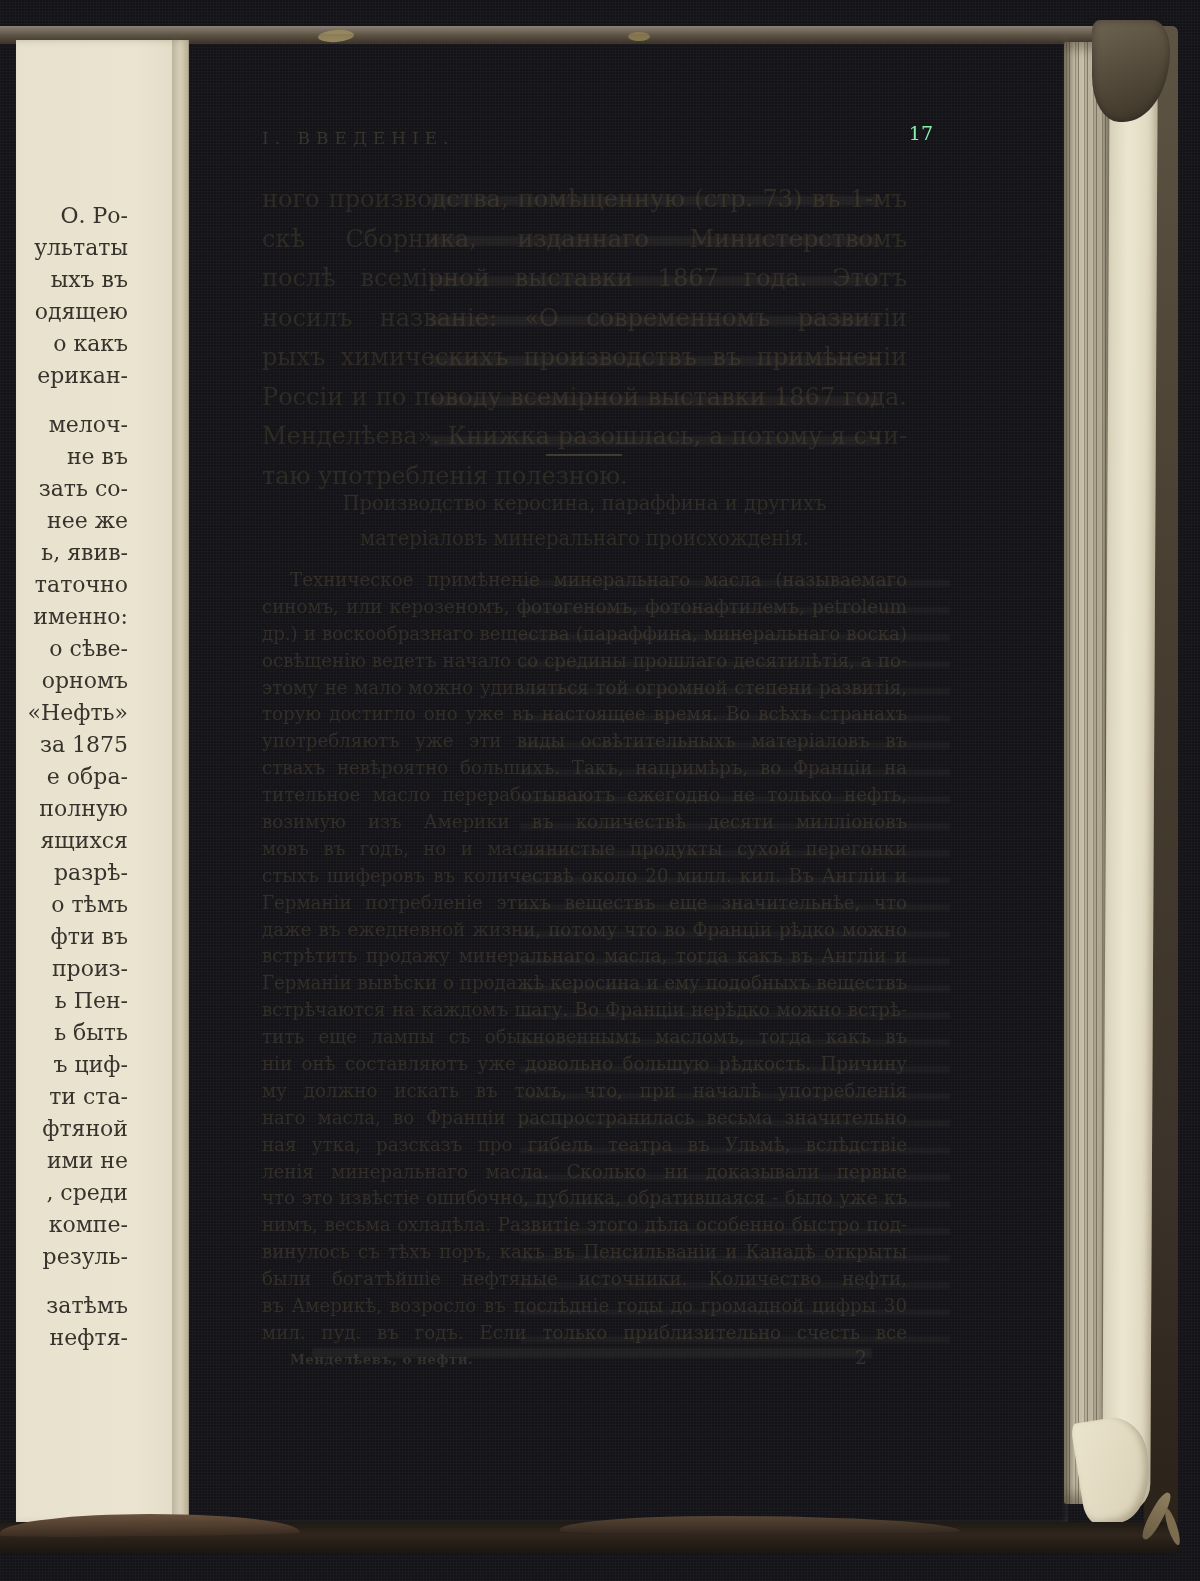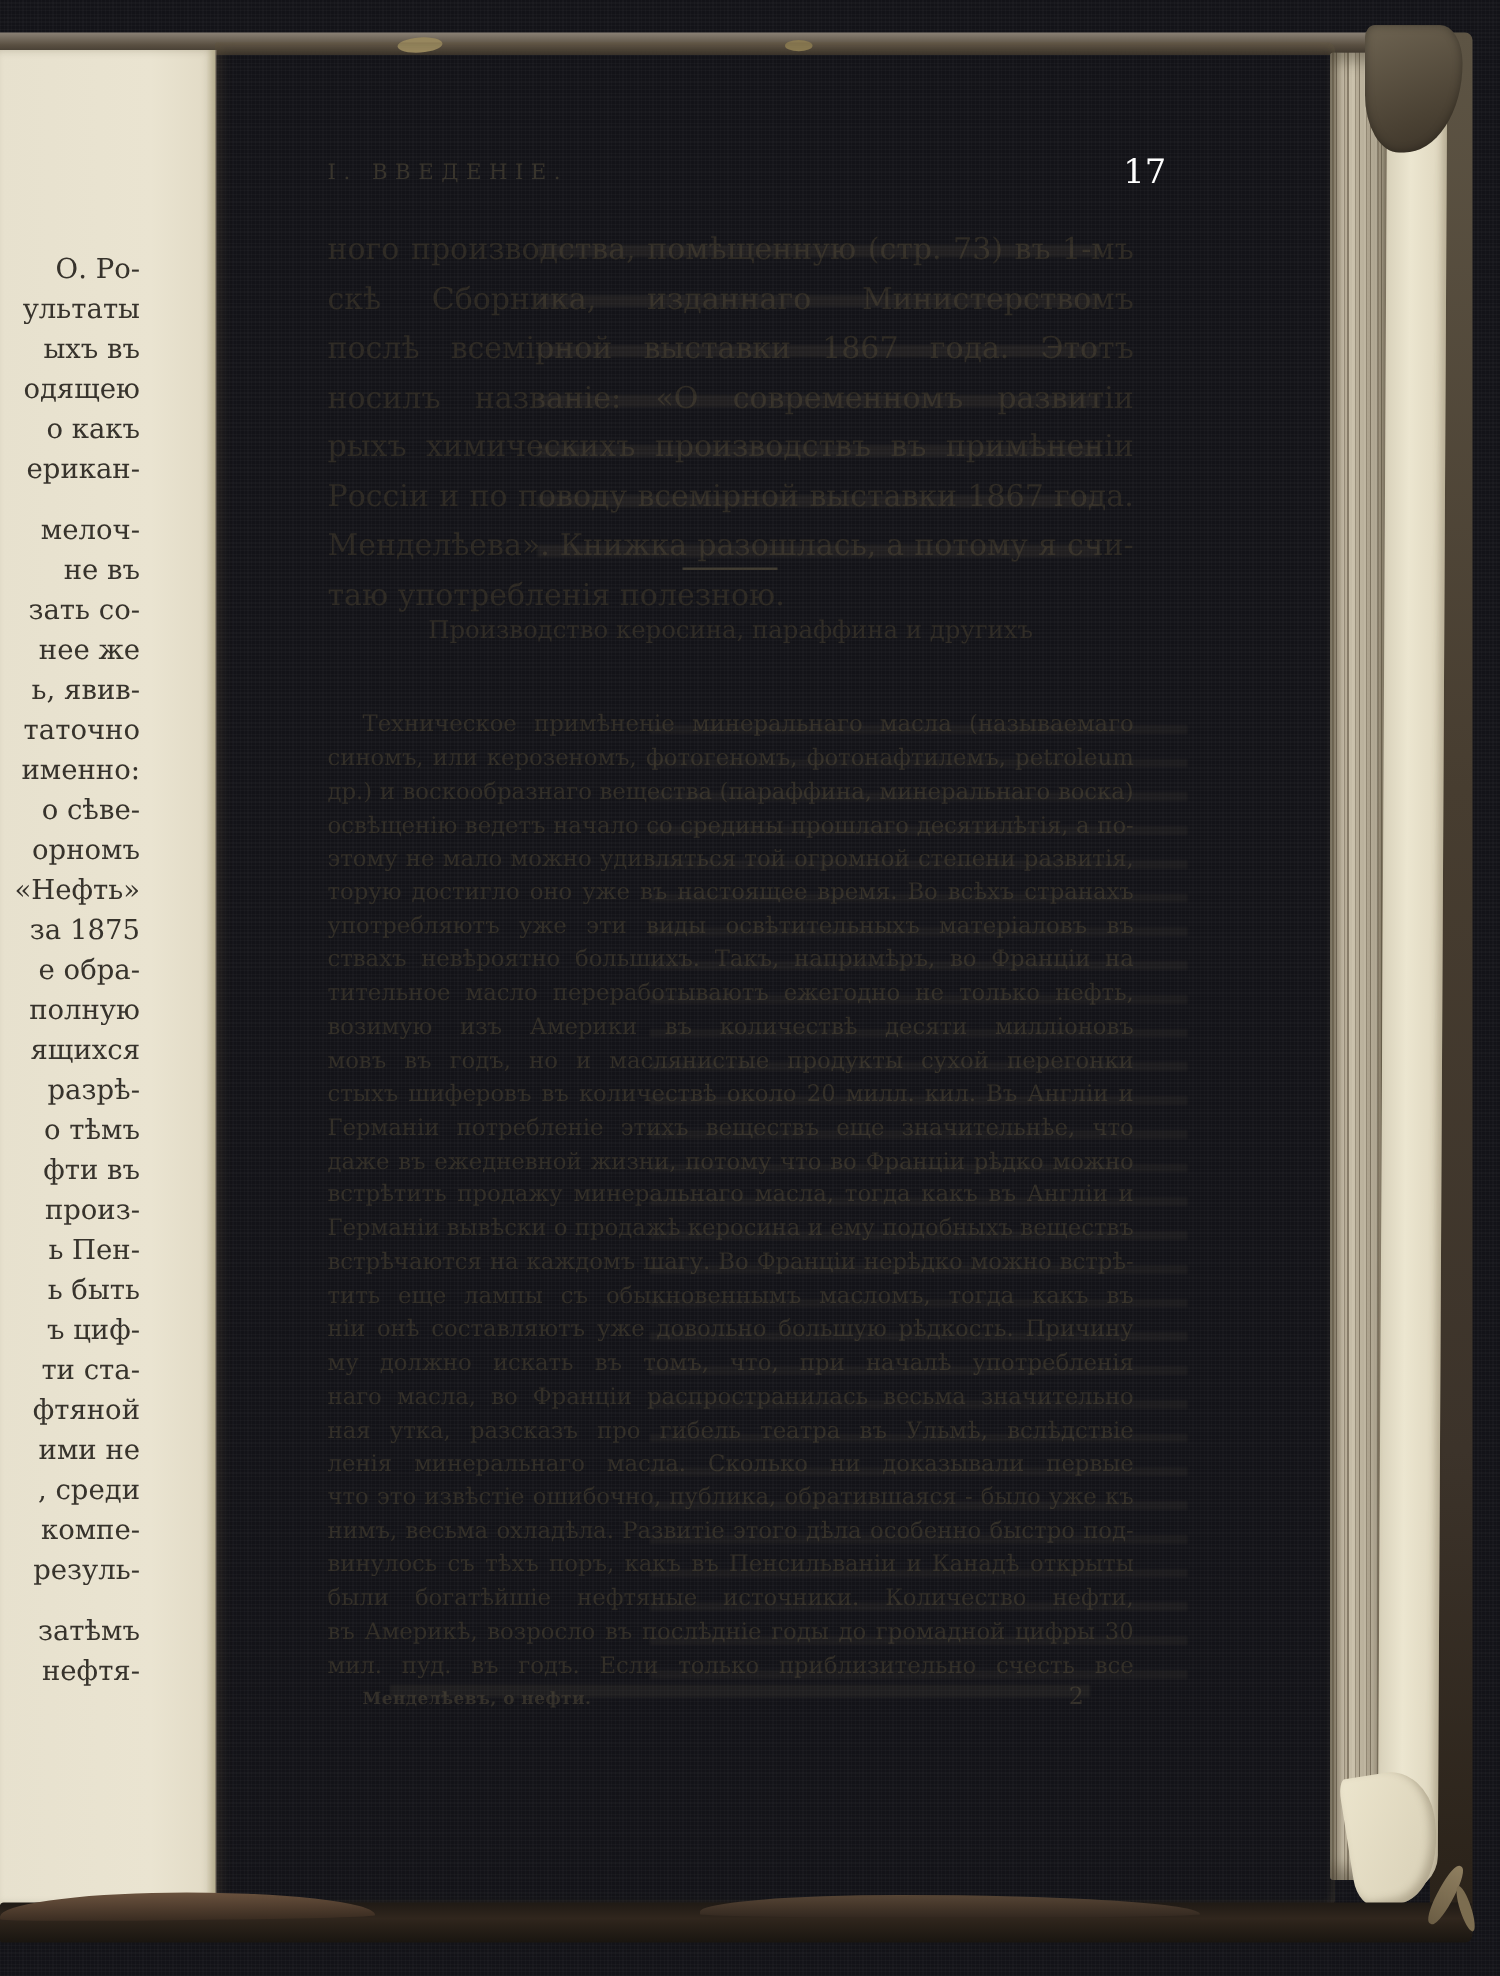--- a/index.html
+++ b/index.html
@@ -28,39 +28,39 @@
     border-radius:3px 3px 6px 2px;}
   .leather{position:absolute;}
   .leather.h1{left:0;top:1514px;width:300px;height:22px;
     background:linear-gradient(180deg,#6a523e,#3a2c21);
     border-radius:45% 55% 40% 40%/80% 90% 10% 10%;transform:rotate(-0.6deg);}
   .leather.h2{left:560px;top:1516px;width:400px;height:18px;opacity:.9;
     background:linear-gradient(180deg,#5d4a38,#332820);
     border-radius:40% 60% 40% 40%/75% 85% 15% 15%;}
 
   
-  .facing-page{position:absolute;left:0;top:40px;width:172px;height:1484px;
+  .facing-page{position:absolute;left:16px;top:40px;width:172px;height:1484px;
     background:linear-gradient(90deg,#e7e1ce,#eae4d1 70%,#e2dbc6 96%,#d6cead);
     border-right:1px solid rgba(70,60,45,.45);
     box-shadow:inset -4px 0 7px rgba(95,82,58,.28);
     overflow:hidden;}
   .frags{position:absolute;right:60px;top:160px;width:170px;text-align:right;
     font-size:22px;line-height:32px;color:#37332c;white-space:nowrap;}
   .frag-line{min-height:32px;max-height:32px;overflow:hidden;}
   .frag-line.gap{min-height:17px;max-height:17px;height:17px;}
 
   
   .main-page{position:absolute;left:172px;top:34px;width:896px;height:1490px;
     background:linear-gradient(90deg,#d9d2bd 0,#e7e1ce 16px,#ece6d4 70px,#ebe5d2 75%,#e5decا 0),
     linear-gradient(90deg,#d9d2bd 0,#e7e1ce 16px,#ece6d4 70px,#ebe5d2 75%,#e5deca 92%,#dcd4bf);
     box-shadow:inset 5px 0 9px rgba(95,82,58,.30), inset -3px 0 6px rgba(110,98,72,.22);
     border-radius:2px 6px 4px 2px;}
   .page-header{position:absolute;left:90px;top:94px;width:645px;height:32px;}
   .running-head{text-align:left;font-size:17px;letter-spacing:6px;color:#38342c;}
-  .page-number{position:absolute;right:-26px;top:-6px;font-size:27px;color:#ffffff;}
+  .page-number{position:absolute;right:-26px;top:-6px;font-size:19px;color:#86efac;}
 
   .para{position:absolute;left:90px;width:645px;color:#2f2b25;}
   .intro{top:146px;font-size:24px;line-height:39.5px;}
   .intro .line{text-align:justify;text-align-last:justify;max-height:39.5px;overflow:hidden;}
   .intro .line:last-child{text-align-last:left;}
 
   .rule{position:absolute;left:374px;top:420px;width:76px;height:2px;background:#413c32;}
 
   .heading{top:452px;font-size:19.5px;line-height:35px;text-align:center;color:#302c26;}
   .heading .line{max-height:35px;overflow:hidden;}
@@ -174,20 +174,21 @@
         <div class="line">рыхъ химическихъ производствъ въ примѣненіи въ</div>
         <div class="line">Россіи и по поводу всемірной выставки 1867 года. Д</div>
         <div class="line">Менделѣева». Книжка разошлась, а потому я счи-</div>
         <div class="line">таю употребленія полезною.</div>
       </div>
 
     <div class="rule"></div>
 
     <div class="para heading">
         <div class="line">Производство керосина, параффина и другихъ освѣтительныхъ</div>
+        <div class="line">матеріаловъ минеральнаго происхожденія.</div>
       </div>
 
     <div class="para bodytext">
         <div class="line">Техническое примѣненіе минеральнаго масла (называемаго керо-</div>
         <div class="line">синомъ, или керозеномъ, фотогеномъ, фотонафтилемъ, petroleum и</div>
         <div class="line">др.) и воскообразнаго вещества (параффина, минеральнаго воска) къ</div>
         <div class="line">освѣщенію ведетъ начало со средины прошлаго десятилѣтія, а по-</div>
         <div class="line">этому не мало можно удивляться той огромной степени развитія, ко-</div>
         <div class="line">торую достигло оно уже въ настоящее время. Во всѣхъ странахъ</div>
         <div class="line">употребляютъ уже эти виды освѣтительныхъ матеріаловъ въ количе-</div>

